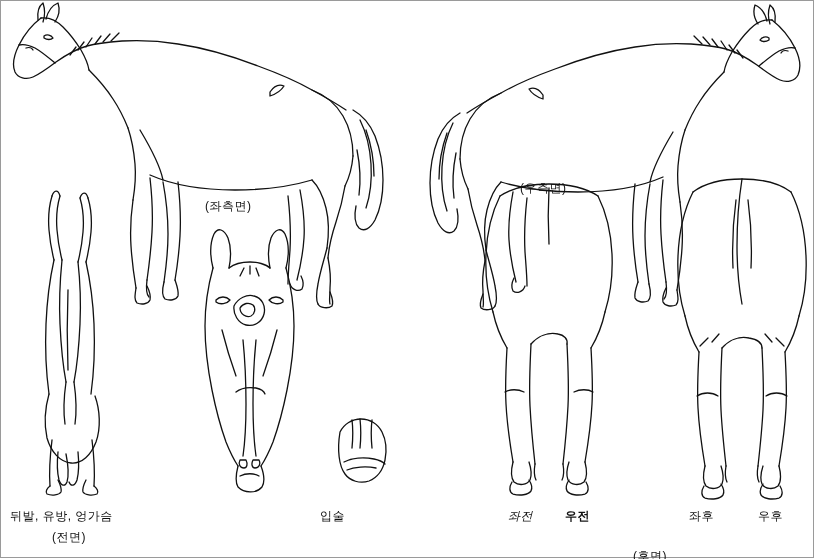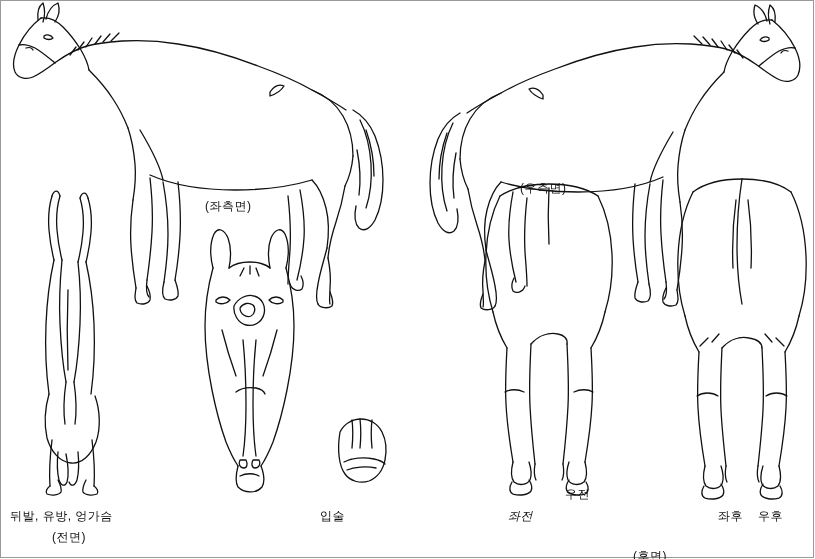--- a/index.html
+++ b/index.html
@@ -295,21 +295,21 @@
   <div class="lbl" style="left:520px;top:180px;">(우측면)</div>
 
   <div class="lbl sm" style="left:10px;top:508px;">뒤발, 유방, 엉가슴</div>
 
   <div class="lbl sm" style="left:52px;top:529px;">(전면)</div>
 
   <div class="lbl sm" style="left:320px;top:508px;">입술</div>
 
   <div class="lbl sm" style="left:508px;top:508px;font-style:italic;">좌전</div>
 
-  <div class="lbl sm" style="left:565px;top:486px;">우전</div>
+  <div class="lbl sm" style="left:565px;top:508px;font-weight:bold;">우전</div>
 
   <div class="lbl sm" style="left:633px;top:548px;text-decoration:underline;">(후면)</div>
 
-  <div class="lbl sm" style="left:718px;top:508px;">좌후</div>
+  <div class="lbl sm" style="left:689px;top:508px;">좌후</div>
 
   <div class="lbl sm" style="left:758px;top:508px;font-family:Liberation Mono, monospace;">우후</div>
 
 </div>
 
 </body></html>

